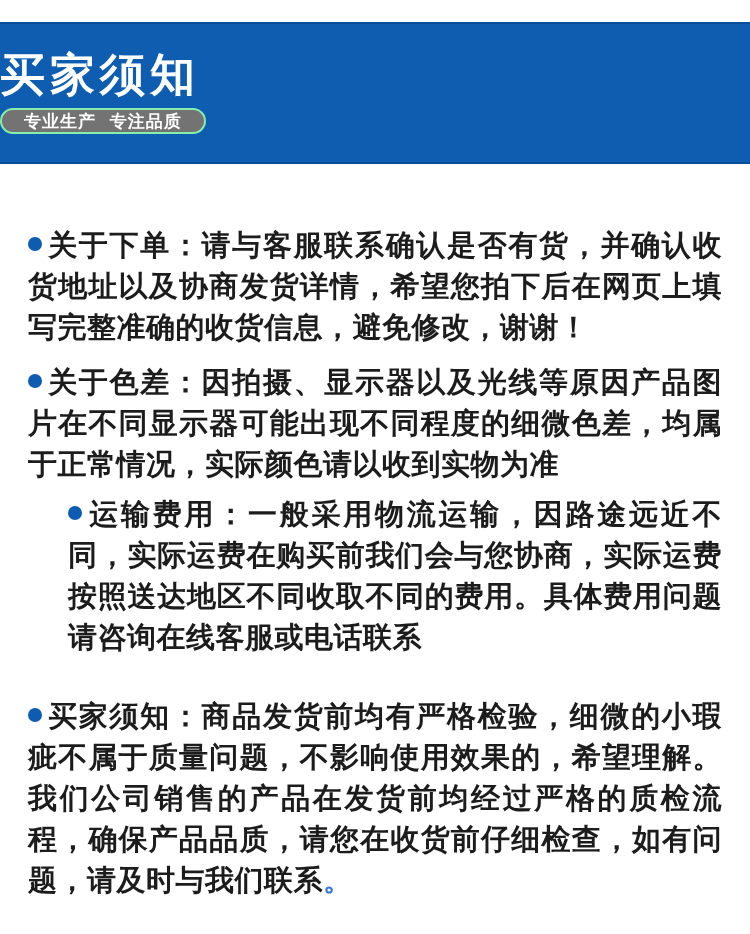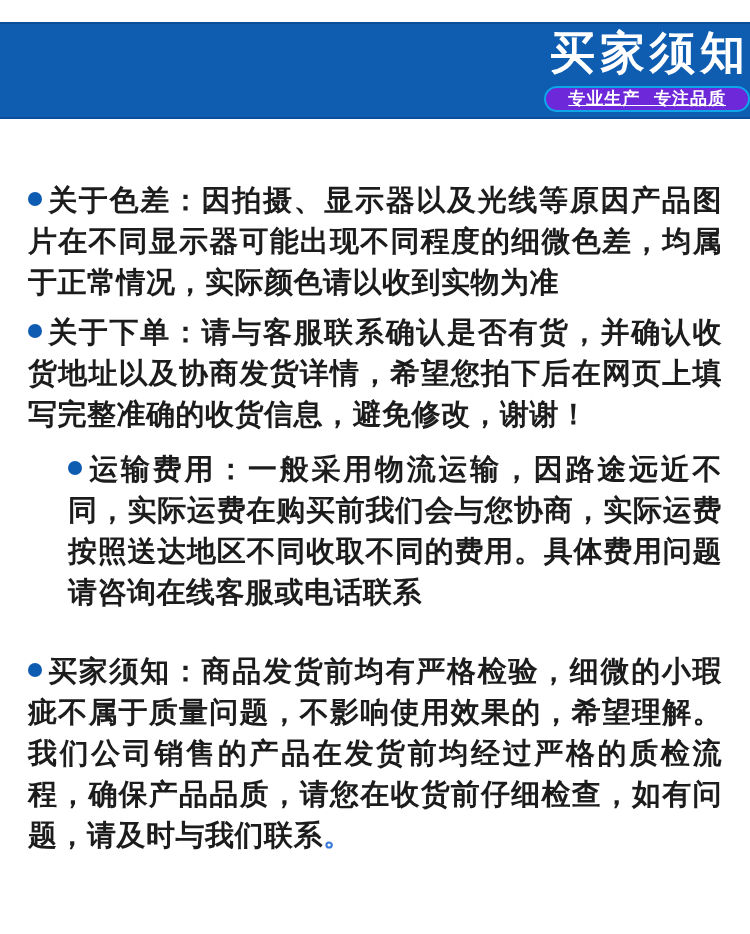--- a/index.html
+++ b/index.html
@@ -13,56 +13,55 @@
     height: 934px;
     background: #ffffff;
     font-family: "Liberation Sans", "DejaVu Sans", sans-serif;
     overflow: hidden;
   }
   
   .banner {
     box-sizing: border-box;
     margin-top: 22px;
     width: 750px;
-    height: 97px;
+    height: 142px;
     background: #0E5DB0;
     border-top: 2px solid #0a4d9a;
     border-bottom: 2px solid #0a4d9a;
     display: flex;
     flex-direction: column;
-    align-items: flex-end;
+    align-items: flex-start;
     justify-content: center;
   }
   .banner-title {
     color: #ffffff;
     font-size: 45px;
     font-weight: 700;
     letter-spacing: 5px;
     line-height: 1.0;
     white-space: nowrap;
   }
   .tagline-pill {
     box-sizing: border-box;
     margin-top: 11px;
     height: 26px;
     min-width: 188px;
     padding: 0 22px;
-    border: 2px solid #0ea5e9;
+    border: 2px solid #86efac;
     border-radius: 14px;
-    background: #6d28d9;
+    background: #737373;
     color: #ffffff;
     font-size: 17px;
     font-weight: 700;
     letter-spacing: 1px;
     word-spacing: 8px;
     display: flex;
     align-items: center;
     justify-content: center;
     white-space: nowrap;
-    text-decoration: underline;
   }
   
   .content {
     padding: 61px 28px 0 28px;
   }
   .notice {
     margin: 0;
     font-size: 29px;
     font-weight: 700;
     color: #1c1c1c;
@@ -96,23 +95,23 @@
 
   <div class="banner">
     <div class="banner-title">买家须知</div>
     <div class="tagline-pill">
       <span>专业生产 专注品质</span>
     </div>
   </div>
 
   <div class="content">
 
+    <p class="notice s2"><span class="bullet"></span><span>关于下单：</span><span>请与客服联系确认是否有货，并确认收货地址以及协商发货详情，希望您拍下后在网页上填写完整准确的收货信息，避免修改，谢谢！</span></p>
+
     <p class="notice s1"><span class="bullet"></span><span>关于色差：</span><span>因拍摄、显示器以及光线等原因产品图片在不同显示器可能出现不同程度的细微色差，均属于正常情况，实际颜色请以收到实物为准</span></p>
-
-    <p class="notice s2"><span class="bullet"></span><span>关于下单：</span><span>请与客服联系确认是否有货，并确认收货地址以及协商发货详情，希望您拍下后在网页上填写完整准确的收货信息，避免修改，谢谢！</span></p>
 
 
     <p class="notice s4"><span class="bullet"></span><span>运输费用：</span><span>一般采用物流运输，因路途远近不同，实际运费在购买前我们会与您协商，实际运费按照送达地区不同收取不同的费用。具体费用问题请咨询在线客服或电话联系</span></p>
 
     <p class="notice s5"><span class="bullet"></span><span>买家须知：</span><span>商品发货前均有严格检验，细微的小瑕疵不属于质量问题，不影响使用效果的，希望理解。我们公司销售的产品在发货前均经过严格的质检流程，确保产品品质，请您在收货前仔细检查，如有问题，请及时与我们联系</span><span class="tail-blue">。</span></p>
 
   </div>
 
 </div>
 

